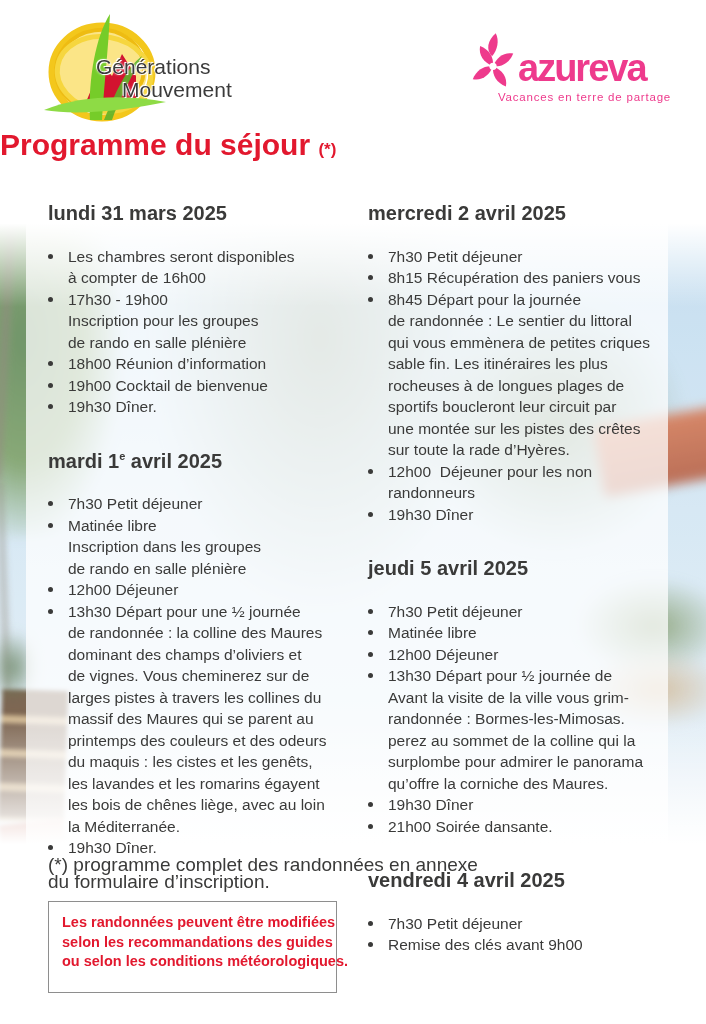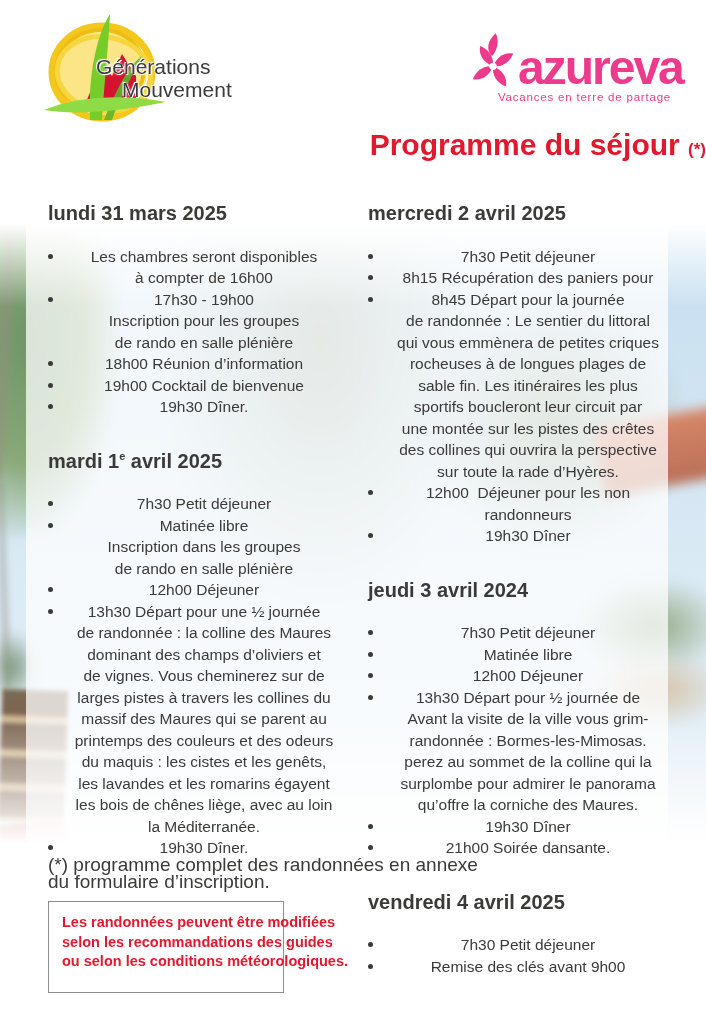--- a/index.html
+++ b/index.html
@@ -48,45 +48,45 @@
   
   .logo-gm{position:absolute;left:30px;top:8px;width:205px;height:122px;z-index:5;}
   .logo-gm svg{position:absolute;left:0;top:0;}
   .logo-gm .l1{position:absolute;left:66px;top:47px;font-size:21px;color:#3b3b3b;
       text-shadow:0 0 3px #fff,1px 1px 0 #fff,-1px -1px 0 #fff;}
   .logo-gm .l2{position:absolute;left:92px;top:70px;font-size:21px;color:#3b3b3b;
       text-shadow:0 0 3px #fff,1px 1px 0 #fff,-1px -1px 0 #fff;}
 
   .logo-az{position:absolute;left:470px;top:30px;width:218px;z-index:5;}
   .logo-az .row{display:flex;align-items:flex-end;}
-  .logo-az .word{font-size:48px;font-weight:bold;color:var(--pink);letter-spacing:-2px;line-height:40px;margin-left:2px;}
+  .logo-az .word{font-size:38px;font-weight:bold;color:var(--pink);letter-spacing:-2px;line-height:40px;margin-left:2px;}
   .logo-az .tagline{margin-top:3px;padding-left:28px;font-size:11.5px;letter-spacing:.8px;color:var(--pink);white-space:pre;}
 
-  .title{position:absolute;left:0;top:128px;width:706px;text-align:right;z-index:5;
+  .title{position:absolute;left:0;top:128px;width:706px;text-align:left;z-index:5;
       font-size:30px;font-weight:bold;color:var(--red);white-space:pre;}
   .title .note{font-size:17px;}
 
   
   .col{position:absolute;top:196px;z-index:5;}
   .col-left{left:48px;width:292px;}
   .col-right{left:368px;width:300px;}
   .day-section{margin-bottom:26px;}
   .day-heading{margin:0 0 20px 0;font-size:20px;line-height:25px;text-align:left;
       font-weight:bold;color:var(--text);white-space:pre;}
   .day-heading sup{font-size:11px;}
   .item{display:flex;}
   .bullet{flex:none;width:5px;height:5px;border-radius:50%;background:var(--text);margin:8px 15px 0 0;}
   .lines{flex:1;min-width:0;}
-  .line{font-size:15.5px;line-height:21.5px;color:var(--text);white-space:pre;text-align:center;}
+  .line{font-size:15.5px;line-height:21.5px;color:var(--text);white-space:pre;}
 
   
   .footnote{position:absolute;left:48px;top:856px;width:320px;z-index:5;
       font-size:19px;line-height:17px;color:var(--text);}
   .footnote .fline{white-space:pre;}
-  .notice{position:absolute;left:48px;top:901px;width:236px;height:92px;z-index:5;
+  .notice{position:absolute;left:48px;top:901px;width:289px;height:92px;z-index:5;
       box-sizing:border-box;background:#ffffff;border:1px solid #8e8e8e;padding:11px 0 0 13px;}
   .notice .nline{font-size:14.5px;line-height:19.5px;font-weight:bold;color:var(--red);white-space:pre;}
 </style>
 </head>
 <body>
 
 <div class="page">
 
   <div class="photo">
     <div class="blob pine-left"></div>
@@ -234,54 +234,53 @@
         <div class="day-list">
           <div class="item">
             <span class="bullet"></span>
             <div class="lines">
               <div class="line">7h30 Petit déjeuner</div>
             </div>
           </div>
           <div class="item">
             <span class="bullet"></span>
             <div class="lines">
-              <div class="line">8h15 Récupération des paniers pour</div>
+              <div class="line">8h15 Récupération des paniers vous</div>
             </div>
           </div>
           <div class="item">
             <span class="bullet"></span>
             <div class="lines">
               <div class="line">8h45 Départ pour la journée</div>
               <div class="line">de randonnée : Le sentier du littoral</div>
               <div class="line">qui vous emmènera de petites criques</div>
+              <div class="line">sable fin. Les itinéraires les plus</div>
               <div class="line">rocheuses à de longues plages de</div>
-              <div class="line">sable fin. Les itinéraires les plus</div>
               <div class="line">sportifs boucleront leur circuit par</div>
               <div class="line">une montée sur les pistes des crêtes</div>
-              <div class="line">des collines qui ouvrira la perspective</div>
               <div class="line">sur toute la rade d’Hyères.</div>
             </div>
           </div>
           <div class="item">
             <span class="bullet"></span>
             <div class="lines">
               <div class="line">12h00  Déjeuner pour les non</div>
               <div class="line">randonneurs</div>
             </div>
           </div>
           <div class="item">
             <span class="bullet"></span>
             <div class="lines">
               <div class="line">19h30 Dîner</div>
             </div>
           </div>
         </div>
       </section>
       <section class="day-section">
-        <h2 class="day-heading"><span>jeudi 3 avril 2024</span><sup></sup><span></span></h2>
+        <h2 class="day-heading"><span>jeudi 5 avril 2025</span><sup></sup><span></span></h2>
         <div class="day-list">
           <div class="item">
             <span class="bullet"></span>
             <div class="lines">
               <div class="line">7h30 Petit déjeuner</div>
             </div>
           </div>
           <div class="item">
             <span class="bullet"></span>
             <div class="lines">

